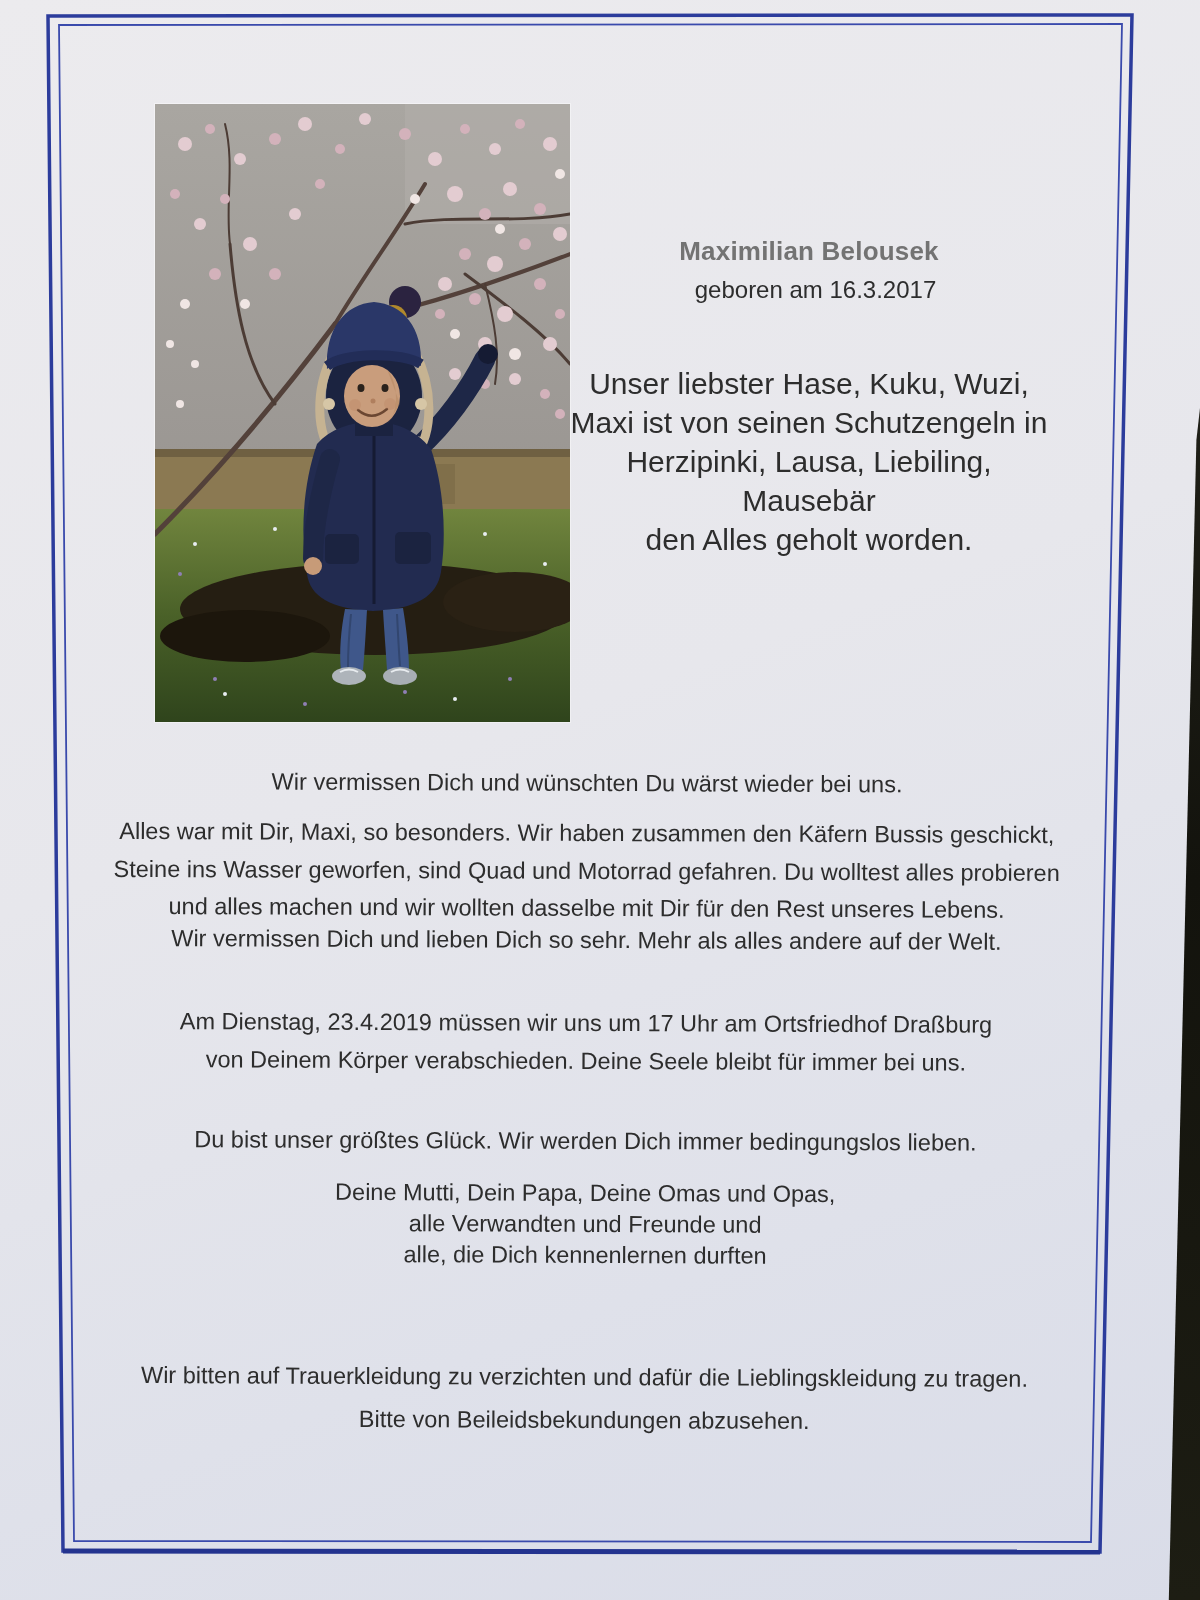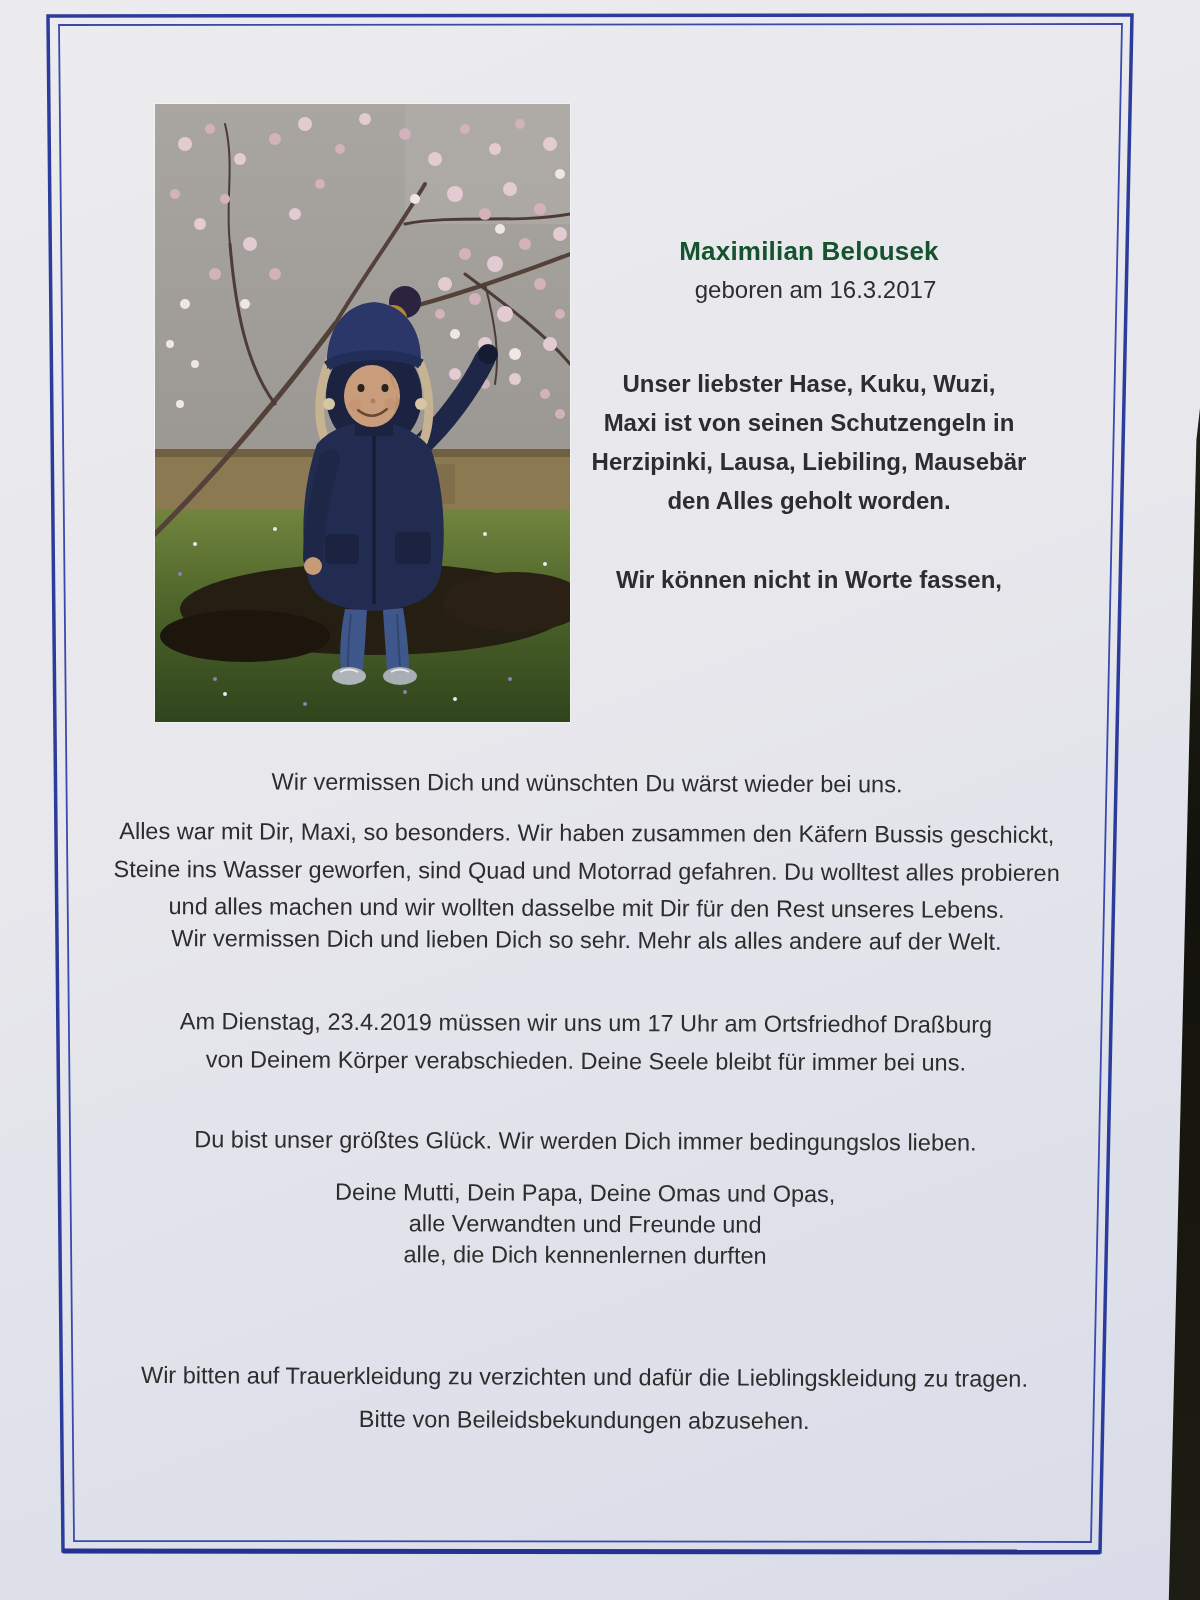--- a/index.html
+++ b/index.html
@@ -13,23 +13,23 @@
   .backdrop{
     position:absolute;inset:0;pointer-events:none;
     background:linear-gradient(180deg,#2a2a20 0%,#13130d 55%,#1d1d13 100%);
     clip-path:polygon(100% 25.5%,100% 100%,97.4% 100%,99.7% 27.5%);
   }
   .frame{position:absolute;left:0;top:0;}
   
   .photo{position:absolute;left:155px;top:104px;width:415px;height:618px;box-shadow:0 0 0 1px rgba(255,255,255,.4);}
   
   .right-col{position:absolute;left:570px;top:236px;width:478px;text-align:center;color:#2d2d2d;}
-  .rc-title{font-size:26px;font-weight:700;color:#14532d;letter-spacing:.2px;}
+  .rc-title{font-size:26px;font-weight:700;color:#737373;letter-spacing:.2px;}
   .rc-sub{font-size:24px;margin-top:9px;margin-left:13px;}
-  .rc-p{font-size:24px;line-height:39px;font-weight:bold;}
+  .rc-p{font-size:30px;line-height:39px;}
   .rc-p1{margin-top:60px;}
   .rc-p2{margin-top:40px;}
   
   .main-text{position:absolute;inset:0;transform:rotate(0.25deg);transform-origin:50% 50%;}
   .line{
     position:absolute;left:62px;right:88px;text-align:center;
     font-size:23.5px;color:#2d2d2d;line-height:30px;white-space:nowrap;
   }
 </style>
 </head>
@@ -196,21 +196,20 @@
   <div class="right-col">
     <div class="rc-title">Maximilian Belousek</div>
     <div class="rc-sub">geboren am 16.3.2017</div>
     <div class="rc-p rc-p1">
       <div>Unser liebster Hase, Kuku, Wuzi,</div>
       <div>Maxi ist von seinen Schutzengeln in</div>
       <div>Herzipinki, Lausa, Liebiling, Mausebär</div>
       <div>den Alles geholt worden.</div>
     </div>
     <div class="rc-p rc-p2">
-      <div>Wir können nicht in Worte fassen,</div>
     </div>
   </div>
 
   <div class="main-text">
     <div class="line" style="top:768px">Wir vermissen Dich und wünschten Du wärst wieder bei uns.</div>
     <div class="line" style="top:818px">Alles war mit Dir, Maxi, so besonders. Wir haben zusammen den Käfern Bussis geschickt,</div>
     <div class="line" style="top:856px">Steine ins Wasser geworfen, sind Quad und Motorrad gefahren. Du wolltest alles probieren</div>
     <div class="line" style="top:893px">und alles machen und wir wollten dasselbe mit Dir für den Rest unseres Lebens.</div>
     <div class="line" style="top:925px">Wir vermissen Dich und lieben Dich so sehr. Mehr als alles andere auf der Welt.</div>
     <div class="line" style="top:1008px">Am Dienstag, 23.4.2019 müssen wir uns um 17 Uhr am Ortsfriedhof Draßburg</div>

